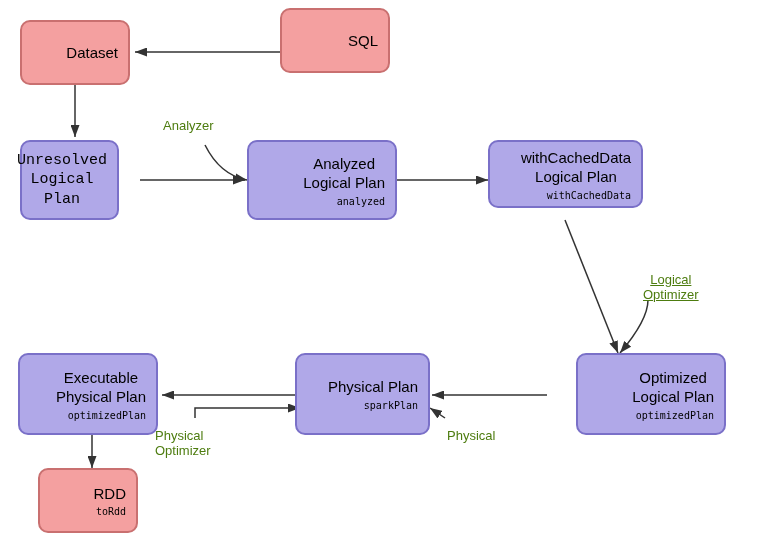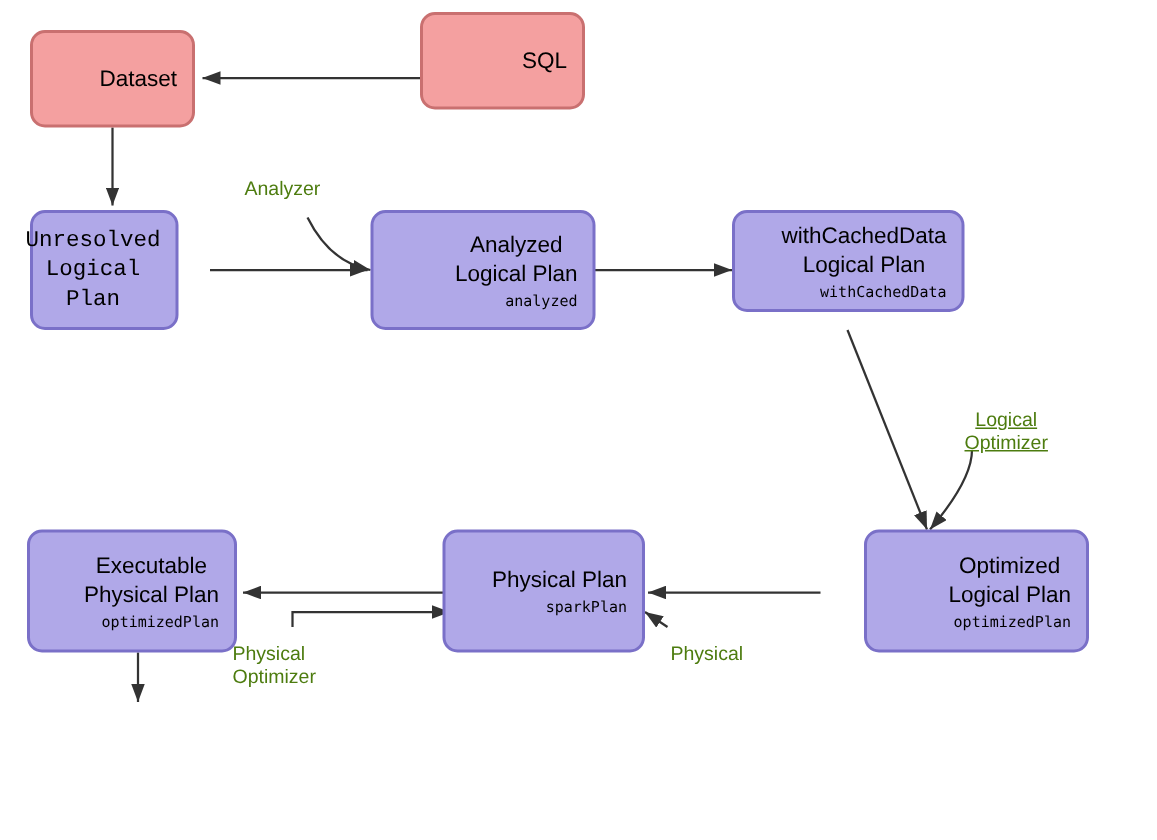--- a/index.html
+++ b/index.html
@@ -136,20 +136,24 @@
   <div class="node node-purple" style="left:295px;top:353px;width:135px;height:82px;">
     <span class="node-title">Physical Plan</span>
     <span class="node-subtitle">sparkPlan</span>
   </div>
 
   <div class="node node-purple" style="left:18px;top:353px;width:140px;height:82px;padding-left:28px;">
     <span class="node-title">Executable<br>Physical Plan</span>
     <span class="node-subtitle">optimizedPlan</span>
   </div>
 
+  <div class="node node-pink" style="left:38px;top:468px;width:100px;height:65px;">
+    <span class="node-title">RDD</span>
+    <span class="node-subtitle">toRdd</span>
+  </div>
 
   <div class="label" style="left:163px;top:118px;">
     <span>Analyzer</span>
   </div>
 
   <div class="label" style="left:643px;top:272px;text-align:center;text-decoration:underline;">
     <span>Logical<br>Optimizer</span>
   </div>
 
   <div class="label" style="left:447px;top:428px;">

